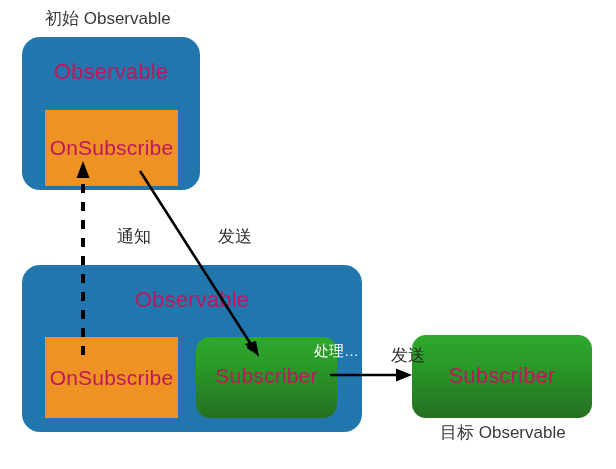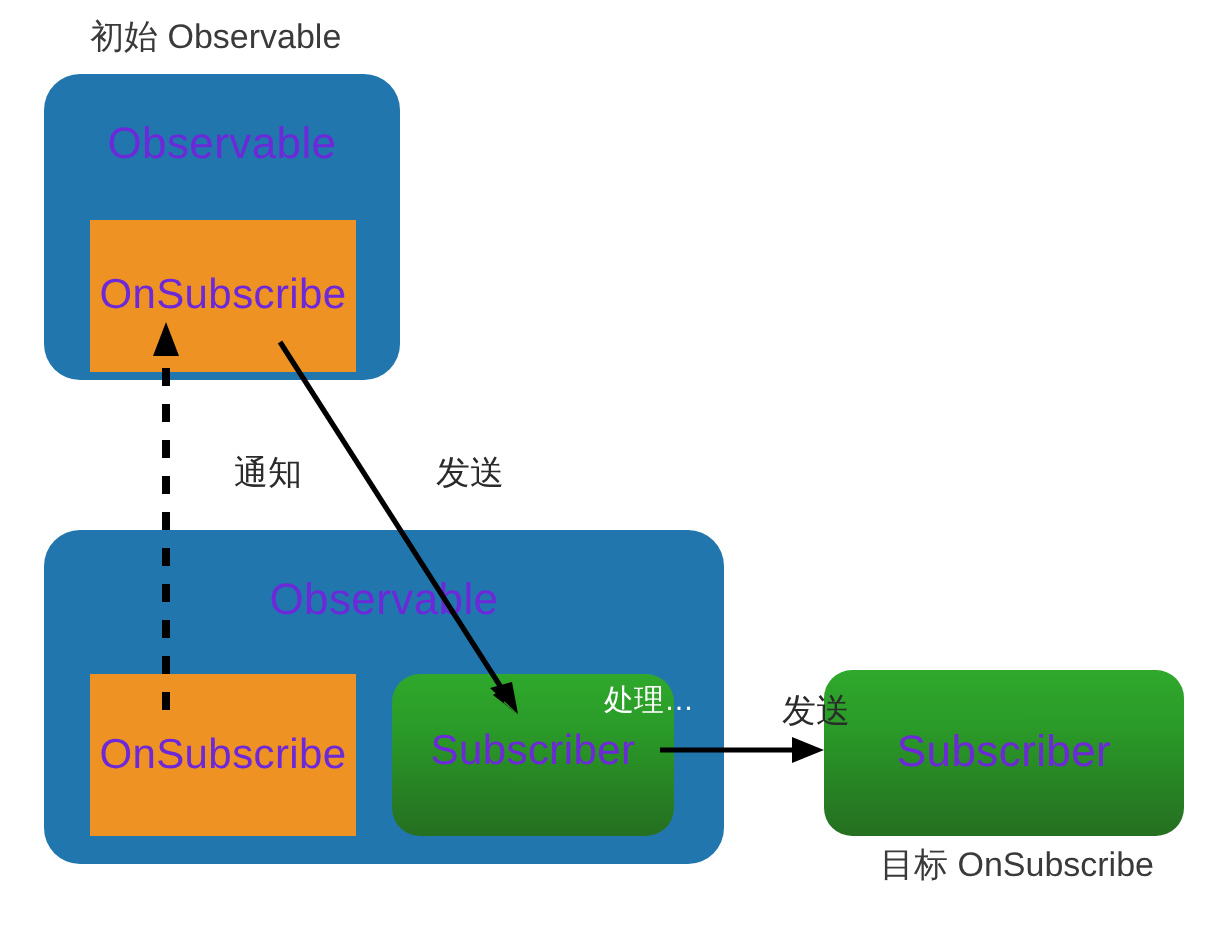--- a/index.html
+++ b/index.html
@@ -44,21 +44,21 @@
   }
   #inner-subscriber-box  { left: 196px; top: 337px; width: 141px; height: 81px; }
   #target-subscriber-box { left: 412px; top: 335px; width: 180px; height: 83px; }
 
   
   .box-title {
     position: absolute;
     left: 0;
     width: 100%;
     text-align: center;
-    color: #6d28d9;
+    color: #be185d;
     font-size: 22px;
     line-height: 24px;
     letter-spacing: 0.2px;
     white-space: nowrap;
   }
   #top-observable-label    { top: 60px; }
   #bottom-observable-label { top: 288px; }
   #top-onsubscribe-label    { top: 136px; font-size: 21px; }
   #bottom-onsubscribe-label { top: 366px; font-size: 21px; }
   #inner-subscriber-label   { top: 364px; font-size: 21px; }
@@ -80,21 +80,21 @@
   .edge-label {
     position: absolute;
     color: #2b2b2b;
     font-size: 17px;
     line-height: 20px;
     white-space: nowrap;
     margin-left: 22px;
   }
   #label-notify      { left: 95px;  top: 227px; }
   #label-send-diag   { left: 196px; top: 227px; }
-  #label-process     { left: 280px; top: 341px; color: #ffffff; font-size: 15px; }
+  #label-process     { left: 292px; top: 341px; color: #ffffff; font-size: 15px; }
   #label-send-horiz  { left: 369px; top: 346px; }
 
   
   #arrow-layer {
     position: absolute;
     left: 0; top: 0;
     width: 616px; height: 469px;
     pointer-events: none;
   }
 </style>
@@ -125,21 +125,21 @@
 
   <div class="abs box-title" id="inner-subscriber-label" style="left:196px; width:141px;">Subscriber</div>
 
   <div class="abs edge-label" id="label-process">处理…</div>
 
 
   <div class="abs sub-box" id="target-subscriber-box"></div>
 
   <div class="abs box-title" id="target-subscriber-label" style="left:412px; width:180px;">Subscriber</div>
 
-  <div class="abs caption" id="caption-target">目标 OnSubscribe</div>
+  <div class="abs caption" id="caption-target">目标 Observable</div>
 
   <svg id="arrow-layer" viewBox="0 0 616 469">
 
     <g>
       <line x1="83" y1="355" x2="83" y2="176" stroke="#000000" stroke-width="4" stroke-dasharray="9 9" stroke-linecap="butt"></line>
       <polygon points="83,161 76.5,178 89.5,178" fill="#000000"></polygon>
     </g>
 
     <g>
       <line x1="140" y1="171" x2="252" y2="346" stroke="#000000" stroke-width="2.6" stroke-linecap="butt"></line>

